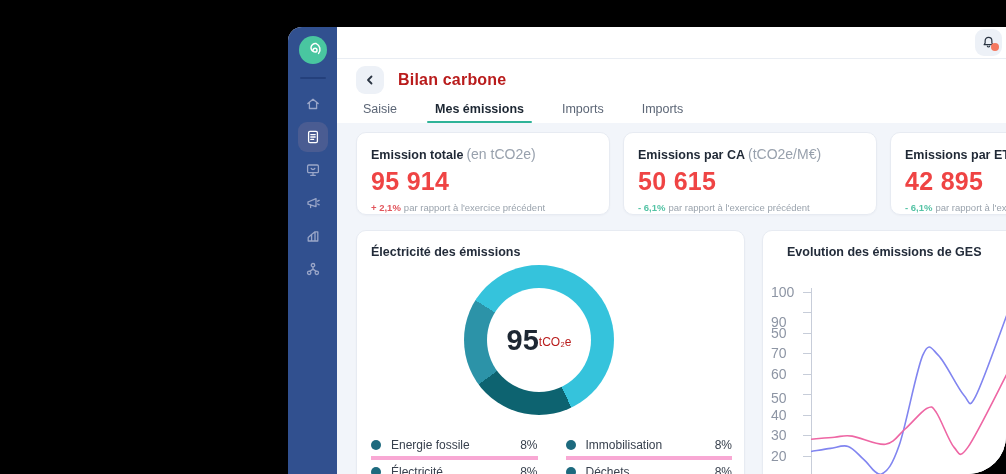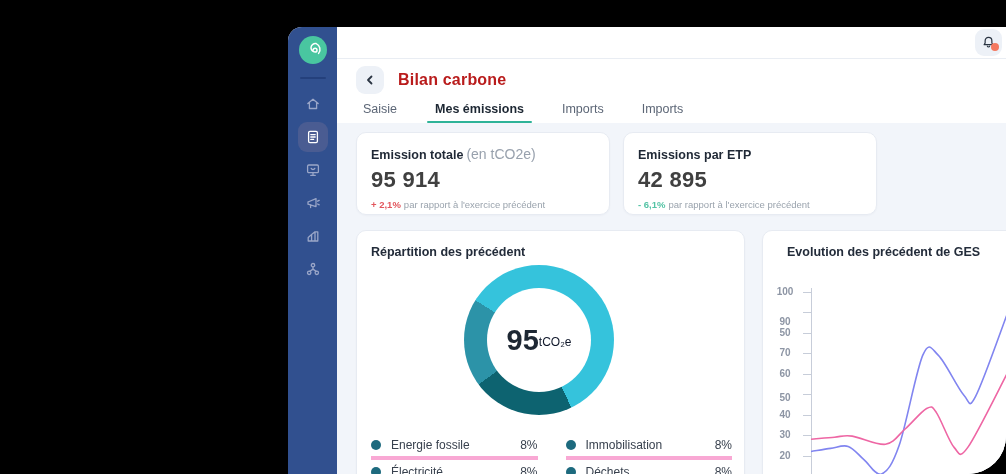--- a/index.html
+++ b/index.html
@@ -61,21 +61,21 @@
   }
   .content{flex:1;background:var(--content-bg);padding:9px 0 0 19px;overflow:hidden;}
   
   .cards-row{display:flex;gap:13px;margin-bottom:15px;}
   .stat-card{
     min-width:254px;width:254px;height:83px;background:#fff;border:1px solid var(--card-border);
     border-radius:10px;box-sizing:border-box;padding:12px 14px;box-shadow:0 1px 2px rgba(30,40,70,.03);
   }
   .stat-title{font-size:12.5px;font-weight:700;color:#1f2835;}
   .stat-unit{font-size:14px;font-weight:400;color:#98a1ad;margin-left:3px;}
-  .stat-value{font-size:22px;font-weight:700;color:#404040;margin-top:4px;letter-spacing:.3px;}
+  .stat-value{font-size:25px;font-weight:700;color:#ef4444;margin-top:4px;letter-spacing:.3px;}
   .stat-delta{font-size:9.5px;color:#9aa3ad;margin-top:6px;}
   .delta-val{font-weight:700;margin-right:3px;}
   
   .charts-row{display:flex;gap:17px;}
   .chart-card{
     position:relative;background:#fff;border:1px solid var(--card-border);border-radius:10px;
     box-sizing:border-box;box-shadow:0 1px 2px rgba(30,40,70,.03);overflow:hidden;
   }
   .donut-card{min-width:389px;width:389px;height:330px;}
   .line-card{min-width:380px;width:380px;height:330px;}
@@ -83,34 +83,34 @@
   .donut-card .chart-title{left:14px;top:14px;}
   .line-card .chart-title{left:24px;top:14px;}
   .donut{
     position:absolute;left:107px;top:34px;width:150px;height:150px;border-radius:50%;
   }
   .donut-hole{
     position:absolute;inset:23px;border-radius:50%;background:#fff;
     display:flex;align-items:center;justify-content:center;
   }
   .donut-value{font-size:29px;font-weight:700;color:#1d2733;line-height:1;}
-  .donut-unit{font-size:12px;color:#0f172a;margin-top:4px;}
+  .donut-unit{font-size:12px;color:#b91c1c;margin-top:4px;}
   .donut-legend{
     position:absolute;left:14px;top:202px;width:361px;
     display:grid;grid-template-columns:1fr 1fr;column-gap:28px;
   }
   .legend-row{
     display:flex;align-items:center;height:23px;border-bottom:4px solid #f9a8d4;font-size:12px;color:#38414e;
   }
   .legend-dot{width:10px;height:10px;border-radius:50%;background:var(--legend-dot);margin-right:10px;flex:0 0 auto;}
   .legend-label{flex:1;}
   .legend-value{margin-left:8px;}
   
   .y-axis-line{position:absolute;left:48px;top:57px;width:1px;height:263px;background:#c7cdd9;}
-  .tick-label{position:absolute;width:28px;left:8px;text-align:center;font-size:10px;color:#8d95a4;line-height:10px;font-weight:bold;}
+  .tick-label{position:absolute;width:28px;left:8px;text-align:left;font-size:14px;color:#8d95a4;line-height:10px;}
   .tick-mark{position:absolute;left:40px;width:8px;height:1px;background:#c7cdd9;}
   .line-svg{position:absolute;left:48px;top:0;}
 </style>
 </head>
 <body>
 
 <div class="window">
 
   <nav class="sidebar">
     <div class="logo">
@@ -188,30 +188,35 @@
 
     <div class="content">
 
       <div class="cards-row">
         <div class="stat-card">
           <div><span class="stat-title">Emission totale</span><span class="stat-unit">(en tCO2e)</span></div>
           <div class="stat-value">95 914</div>
           <div class="stat-delta"><span class="delta-val" style="color: rgb(226, 85, 92); text-align: center;">+ 2,1%</span><span>par rapport à l'exercice précédent</span></div>
         </div>
         <div class="stat-card">
+          <div><span class="stat-title">Emissions par CA</span><span class="stat-unit">(tCO2e/M€)</span></div>
+          <div class="stat-value">50 615</div>
+          <div class="stat-delta"><span class="delta-val" style="color: rgb(84, 195, 165);">- 6,1%</span><span>par rapport à l'exercice précédent</span></div>
+        </div>
+        <div class="stat-card">
           <div><span class="stat-title">Emissions par ETP</span></div>
           <div class="stat-value">42 895</div>
           <div class="stat-delta"><span class="delta-val" style="color: rgb(84, 195, 165);">- 6,1%</span><span>par rapport à l'exercice précédent</span></div>
         </div>
       </div>
 
       <div class="charts-row">
 
         <div class="chart-card donut-card">
-          <div class="chart-title">Répartition des précédent</div>
+          <div class="chart-title">Électricité des émissions</div>
           <div class="donut" id="donut-ring" style="background: conic-gradient(from 302deg, rgb(53, 195, 220) 0deg, rgb(53, 195, 220) 212.4deg, rgb(13, 99, 112) 212.4deg, rgb(13, 99, 112) 291.6deg, rgb(44, 147, 168) 291.6deg, rgb(44, 147, 168) 360deg);">
             <div class="donut-hole">
               <div class="donut-value">95</div>
               <div class="donut-unit">tCO₂e</div>
             </div>
           </div>
           <div class="donut-legend" id="donut-legend">
             <div class="legend-row">
               <span class="legend-dot"></span>
               <span class="legend-label">Energie fossile</span>
@@ -233,21 +238,21 @@
             <div class="legend-row">
               <span class="legend-dot"></span>
               <span class="legend-label">Déchets</span>
               <span class="legend-value">8%</span>
             </div>
           </div>
 
         </div>
 
         <div class="chart-card line-card">
-          <div class="chart-title">Evolution des précédent de GES</div>
+          <div class="chart-title">Evolution des émissions de GES</div>
           <div class="y-axis-line"></div>
           <div id="y-ticks">
               <div class="tick-label" style="top: 56px;">100</div>
               <div class="tick-mark" style="top: 61px;"></div>
               <div class="tick-label" style="top: 86px;">90</div>
               <div class="tick-mark" style="top: 81.4444px;"></div>
               <div class="tick-label" style="top: 96.8889px;">50</div>
               <div class="tick-mark" style="top: 101.889px;"></div>
               <div class="tick-label" style="top: 117.333px;">70</div>
               <div class="tick-mark" style="top: 122.333px;"></div>

